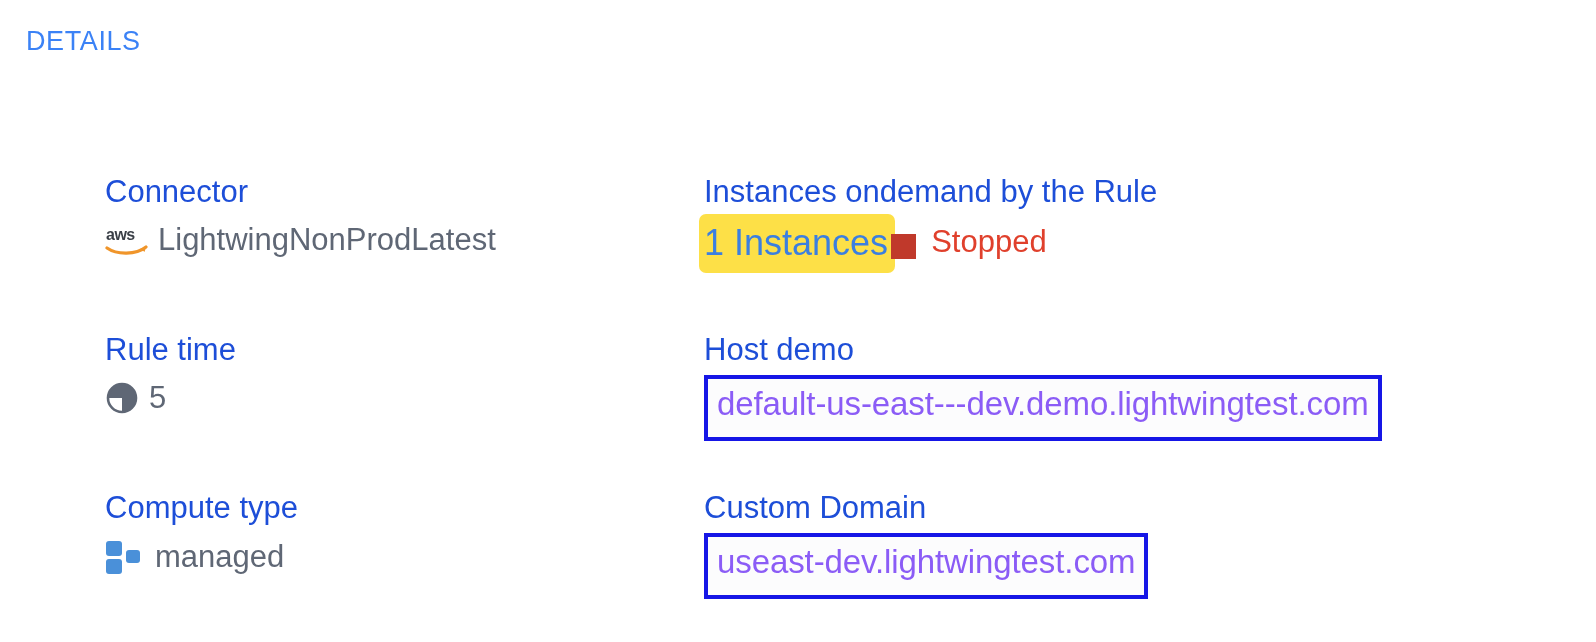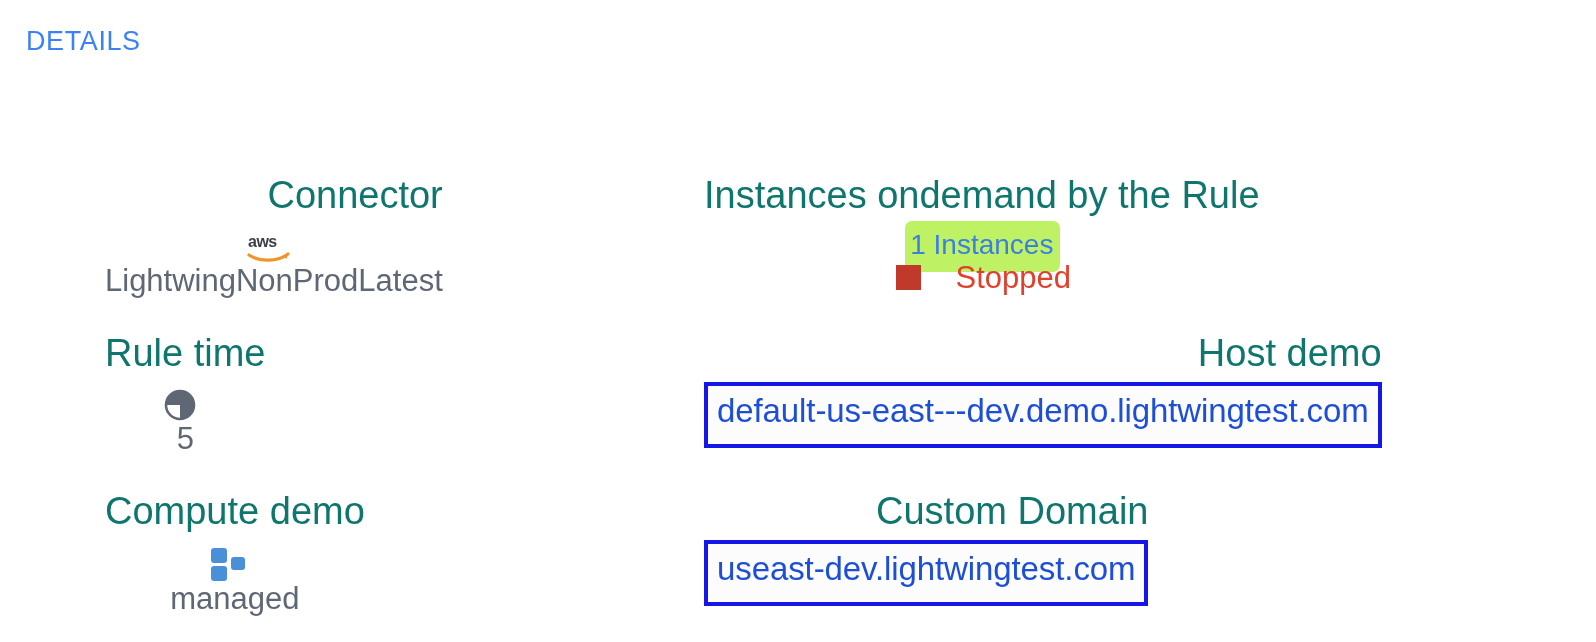--- a/index.html
+++ b/index.html
@@ -47,36 +47,34 @@
     height: 158px;
   }
   .field {
     position: absolute;
     top: 0;
   }
   .col-left  { left: 105px; }
   .col-right { left: 704px; }
 
   .field-label {
-    font-size: 38px;
+    font-size: 31px;
     font-weight: 400;
-    color: #0f766e;
+    color: #1d4ed8;
     line-height: 1.05;
     white-space: nowrap;
-    text-align: right;
   }
   .field-value {
     margin-top: 14px;
     display: flex;
     align-items: center;
     font-size: 31px;
     color: #5f6775;
     line-height: 1.1;
     white-space: nowrap;
-    flex-direction: column;
   }
   .value-text { display: inline-block; }
 
   
   .aws-icon {
     display: inline-block;
     width: 44px;
     height: 34px;
     margin-right: 9px;
     position: relative;
@@ -100,34 +98,33 @@
     width: 40px;
     height: 36px;
     margin-right: 10px;
     flex: none;
   }
   .nodes-icon svg { display: block; }
 
   
   .instances-chip {
     display: inline-block;
-    background: #bef264;
+    background: #fde047;
     border-radius: 7px;
     padding: 9px 7px 11px 5px;
     margin: -9px -7px -11px -5px;
     color: #3b7fe0;
-    font-size: 28px;
+    font-size: 36px;
     text-decoration: none;
     cursor: pointer;
   }
   .status-wrap {
     display: flex;
-    align-items: center;
+    align-items: flex-end;
     margin-left: 3px;
-    gap: 20px;
   }
   .status-square {
     width: 25px;
     height: 25px;
     background: #c0392b;
     display: inline-block;
     flex: none;
   }
   .status-text {
     margin-left: 15px;
@@ -138,21 +135,21 @@
   
   .hl-box {
     display: inline-block;
     border: 4px solid #1616e6;
     background: #fcfcfd;
     padding: 6px 9px 14px 9px;
     margin-top: 8px;
     box-sizing: border-box;
   }
   .hl-link {
-    color: #1d4ed8;
+    color: #8b5cf6;
     font-size: 33px;
     text-decoration: none;
     letter-spacing: -0.1px;
     white-space: nowrap;
     cursor: pointer;
   }
 </style>
 </head>
 <body>
 
@@ -212,21 +209,21 @@
         <div class="hl-box">
           <a class="hl-link" href="#">default-us-east---dev.demo.lightwingtest.com</a>
         </div>
       </div>
 
     </div>
 
     <div class="field-row">
 
       <div class="field col-left">
-        <div class="field-label">Compute demo</div>
+        <div class="field-label">Compute type</div>
         <div class="field-value">
           <span class="nodes-icon">
             <svg width="40" height="36" viewBox="0 0 40 36" xmlns="http://www.w3.org/2000/svg">
               <rect x="1" y="2" width="16" height="15" rx="3" fill="#4a90d9"></rect>
               <rect x="1" y="20" width="16" height="15" rx="3" fill="#4a90d9"></rect>
               <rect x="21" y="11" width="14" height="13" rx="3" fill="#4a90d9"></rect>
             </svg>
           </span>
           <span class="value-text">managed</span>
         </div>

